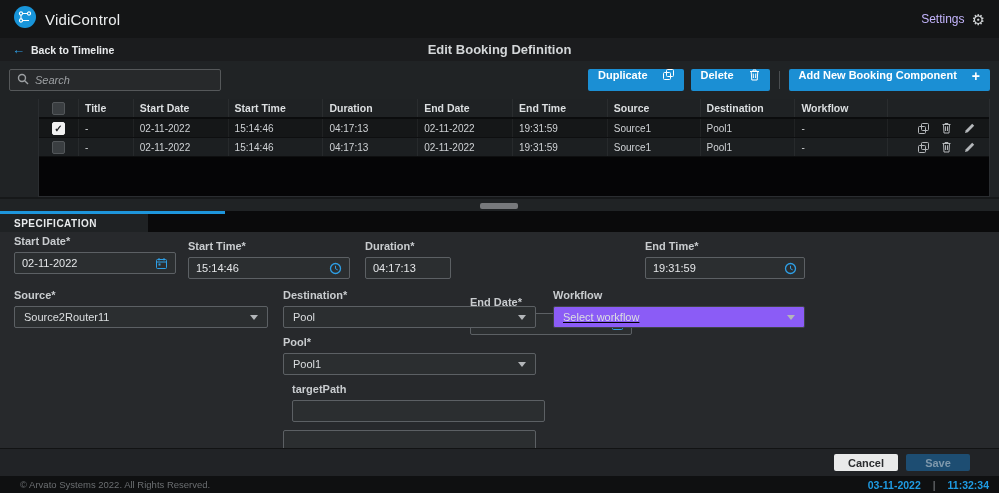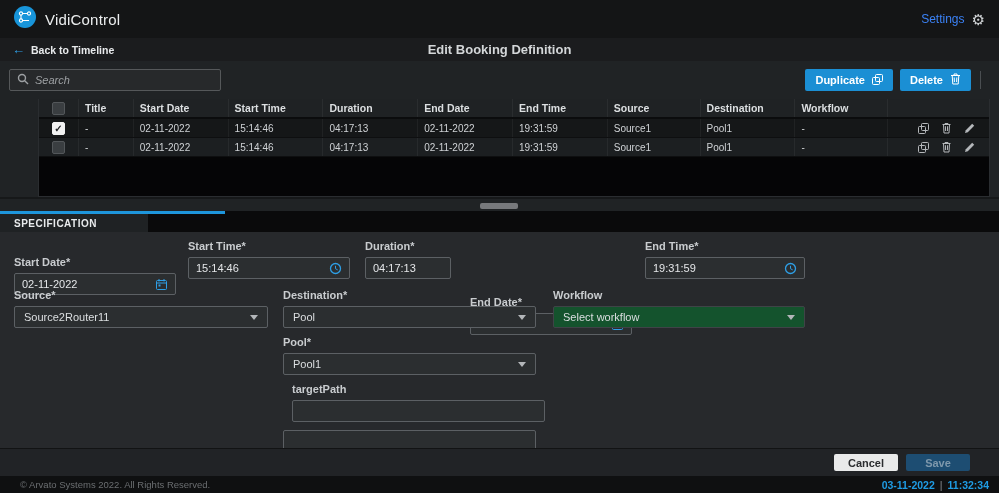--- a/index.html
+++ b/index.html
@@ -6,41 +6,41 @@
   html,body { width:999px; height:493px; overflow:hidden; background:#060607;
               font-family:"Liberation Sans", sans-serif; }
   .screen { width:999px; height:493px; display:flex; flex-direction:column; position:relative; }
 
   
   .topbar { height:38px; background:#141516; display:flex; align-items:center; padding:0 14px; flex:none; }
   .brand { display:flex; align-items:center; gap:9px; }
   .brand-title { color:#eceeef; font-size:15px; letter-spacing:.2px; }
   .topbar-spacer { flex:1; }
   .settings { display:flex; align-items:center; gap:7px; cursor:pointer; }
-  .settings-label { color:#3b82f6; font-size:12px; }
+  .settings-label { color:#c4b5fd; font-size:12px; }
   .gear { color:#d0d3d5; font-size:15px; line-height:1; }
 
   
   .navbar { height:23px; background:#1b1c1e; position:relative; display:flex; align-items:center; padding:0 12px; flex:none; }
   .back-link { display:flex; align-items:center; gap:6px; cursor:pointer; }
   .back-arrow { color:#2e9fe6; font-size:13px; font-weight:bold; line-height:1; }
   .back-label { color:#e8eaec; font-size:10.5px; font-weight:bold; }
   .page-title { position:absolute; left:0; right:0; text-align:center; color:#d4d7d9; font-size:13px; font-weight:bold; }
 
   
   .upper { height:136px; background:#202325; flex:none; display:flex; flex-direction:column; }
   .toolbar { height:38px; display:flex; align-items:center; padding:0 9px; flex:none; }
   .searchbox { width:212px; height:22px; background:#27292b; border:1px solid#55585a; border-radius:2px;
                display:flex; align-items:center; padding:0 7px; gap:6px; }
   .searchbox input { flex:1; background:transparent; border:none; outline:none; color:#cfd2d5; font-size:11px;
                      font-family:"Liberation Sans",sans-serif; }
   .searchbox input::placeholder { color:#9da0a3; font-style:italic; }
   .toolbar-spacer { flex:1; }
   .btn-blue { height:22px; background:#1b8fd4; border:none; border-radius:2px; color:#fff; font-size:11px;
-              font-weight:bold; display:flex; align-items:center; gap:7px; padding:0 10px; cursor:pointer;
+              font-weight:bold; display:flex; gap:15px; padding:0 10px; cursor:pointer;
               font-family:"Liberation Sans",sans-serif; }
   .btn-gap { width:7px; flex:none; }
   .vdivider { width:1px; height:18px; background:#4a4e51; margin:0 9px; flex:none; }
   .plus-glyph { font-size:14px; font-weight:bold; line-height:1; }
 
   
   .table-wrap { margin-left:38px; width:952px; flex:1; display:flex; flex-direction:column;
                 border:1px solid #2a2d30; border-top:none; }
   .trow { display:flex; align-items:stretch; flex:none; }
   .thead { height:20px; background:#1f2224; border-bottom:2px solid #0b0c0d; }
@@ -79,37 +79,37 @@
   .ffield { position:absolute; }
   .flabel { color:#c9cccf; font-size:11px; font-weight:bold; margin-bottom:5px; }
   .finput { height:22px; background:#2b2e30; border:1px solid #5c6064; border-radius:2px;
             display:flex; align-items:center; padding:0 7px; }
   .finput input { flex:1; min-width:0; background:transparent; border:none; outline:none; color:#e4e6e8;
                   font-size:11px; font-family:"Liberation Sans",sans-serif; }
   .ficon { display:flex; align-items:center; margin-left:5px; cursor:pointer; }
   .fdrop { height:22px; background:#2b2e30; border:1px solid #5c6064; border-radius:2px;
            display:flex; align-items:center; justify-content:space-between; padding:0 9px; cursor:pointer; }
   .fdrop .fval { color:#dcdfe1; font-size:11px; }
-  .fdrop.filled { background:#14532d; border:1px solid #3f4347; }
+  .fdrop.filled { background:#8b5cf6; border:1px solid #3f4347;text-decoration:underline; }
   .caret { width:0; height:0; border-left:4px solid transparent; border-right:4px solid transparent;
            border-top:5px solid #b3b6b9; }
 
   
   .actionbar { height:28px; background:#212326; border-top:1px solid #121314; display:flex;
                align-items:center; justify-content:flex-end; gap:8px; padding-right:29px; flex:none; }
   .btn-cancel { width:64px; height:17px; background:#e9eaea; border:none; border-radius:2px; color:#2b2d2f;
                 font-size:11px; font-weight:bold; cursor:pointer; font-family:"Liberation Sans",sans-serif; }
   .btn-save { width:64px; height:17px; background:#1d4d72; border:none; border-radius:2px; color:#7e98ac;
               font-size:11px; font-weight:bold; cursor:default; font-family:"Liberation Sans",sans-serif; }
 
   
   .footer { height:17px; background:#0f1011; display:flex; align-items:center; padding:0 10px 0 20px; flex:none; }
   .copyright { color:#6b6e71; font-size:9.5px; }
   .footer-spacer { flex:1; }
-  .datetime { font-size:10.5px; font-weight:bold; display:flex; gap:5px; }
+  .datetime { font-size:10.5px; font-weight:bold; display:flex; gap:12px; }
   .dt-blue { color:#1f9ce4; }
   .dt-sep { color:#8a8d90; font-weight:normal; }
 </style>
 </head>
 <body>
 
 <div class="screen">
 
   <div class="topbar">
     <div class="brand">
@@ -157,20 +157,24 @@
             </svg></span>
       </button>
       <span class="btn-gap"></span>
       <button class="btn-blue">
         <span>Delete</span>
         <span><svg width="11" height="12" viewBox="0 0 11 12">
               <path d="M1 2.5h9M4 2.5V1h3v1.5M2.2 2.5l.6 8.5h5.4l.6-8.5M4.2 4.5l.2 4.5M6.8 4.5l-.2 4.5" stroke="#ffffff" fill="none"></path>
             </svg></span>
       </button>
       <span class="vdivider"></span>
+      <button class="btn-blue">
+        <span>Add New Booking Component</span>
+        <span class="plus-glyph">+</span>
+      </button>
     </div>
 
     <div class="table-wrap">
 
       <div class="trow thead">
         <div class="cell c-cb">
             <span class="checkbox"></span>
           </div>
         <div class="cell c-title">Title</div>
         <div class="cell c-95">Start Date</div>
@@ -258,21 +262,21 @@
     <div class="split-handle"></div>
   </div>
 
   <div class="tabbar">
     <div class="spec-tab">SPECIFICATION</div>
     <div class="tab-blue-ext"></div>
   </div>
 
   <div class="formpanel">
 
-    <div class="ffield" style="left:14px; top:24px; width:162px;">
+    <div class="ffield" style="left:14px; top:3px; width:162px;">
       <div class="flabel">Start Date*</div>
       <div class="finput">
         <input type="text" value="02-11-2022" style="">
         <span class="ficon">
             <svg width="13" height="13" viewBox="0 0 13 13">
               <rect x="1.5" y="2.5" width="10" height="9" rx="1" fill="none" stroke="#2e9fe6"></rect>
               <path d="M1.5 5h10M4 1v2.5M9 1v2.5" stroke="#2e9fe6"></path>
               <rect x="3.5" y="6.5" width="2" height="2" fill="#2e9fe6"></rect>
             </svg>
           </span>

